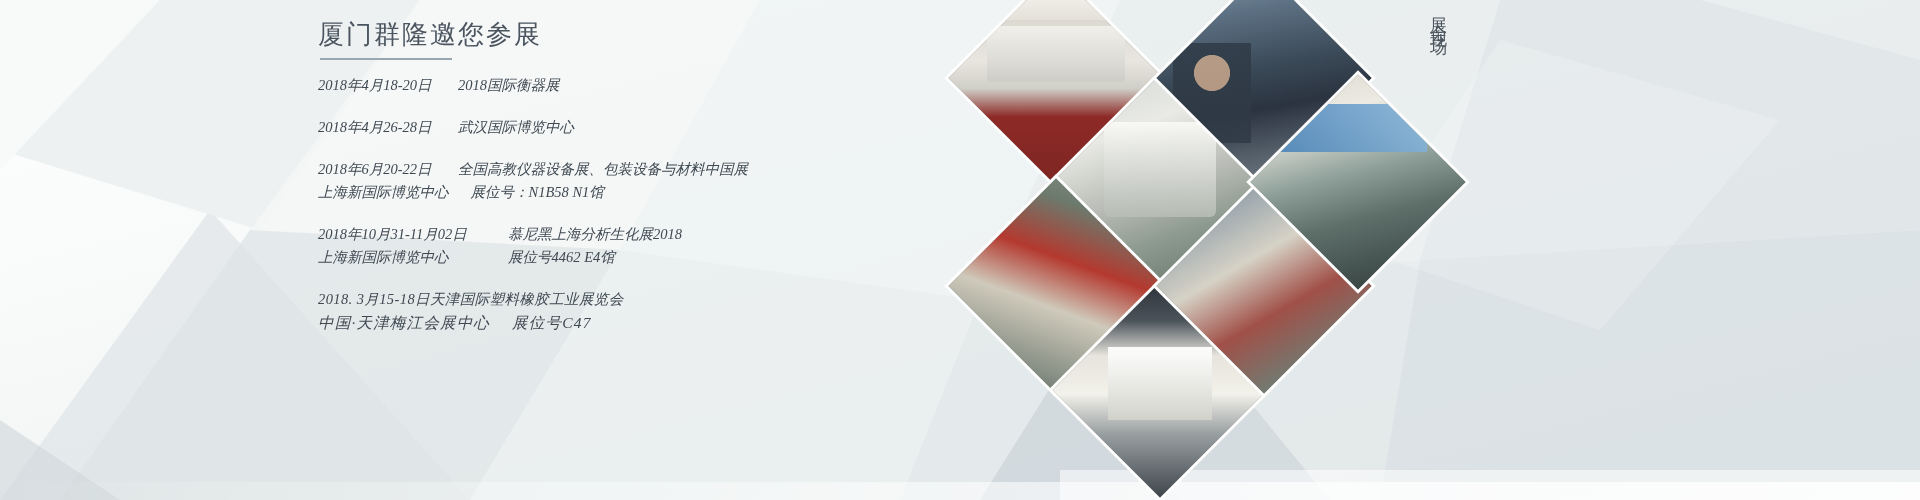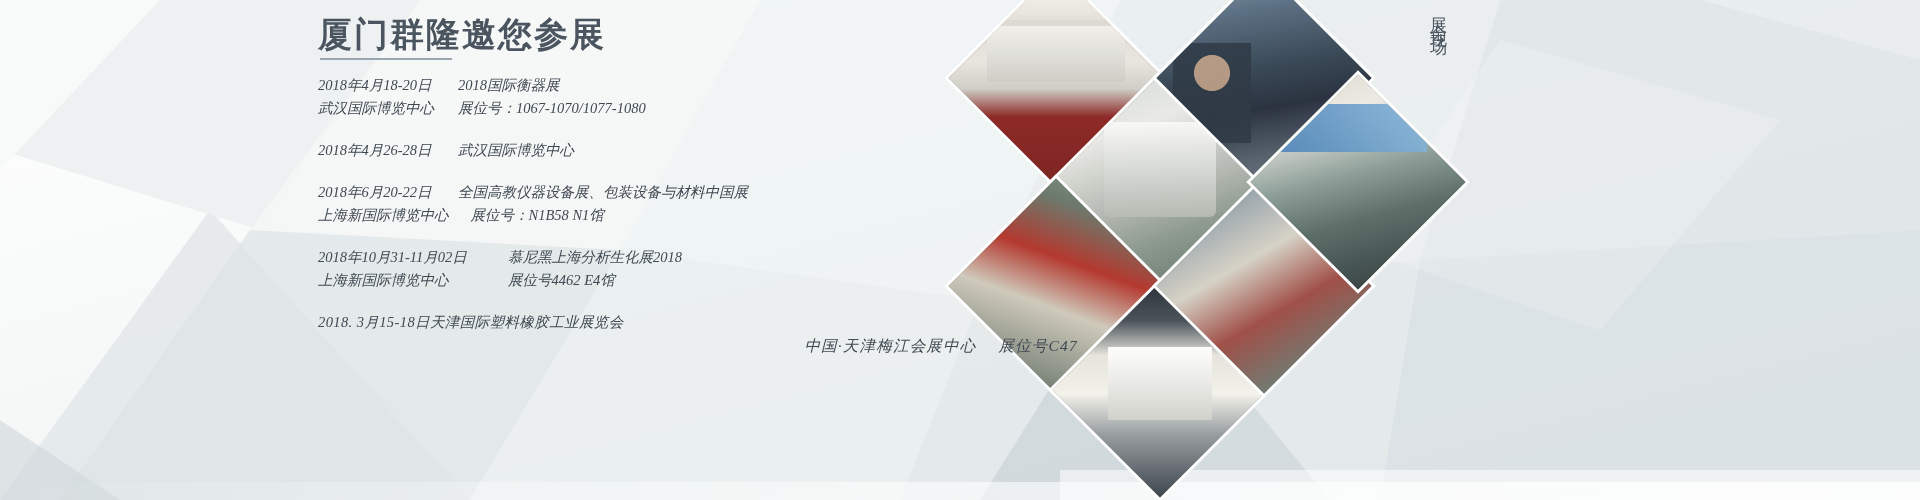--- a/index.html
+++ b/index.html
@@ -14,39 +14,39 @@
       linear-gradient(115deg,#ffffff 0%,#f4f6f6 30%,#eef1f1 55%,#e7ebec 75%,#dfe5e7 100%);
   }
   
   .facets{position:absolute;inset:0;width:100%;height:100%;}
   
   .content{
     position:absolute;left:318px;top:18px;width:760px;height:470px;
     z-index:5;
   }
   .headline{
-    font-size:34px;color:#4a5560;letter-spacing:2px;
-    font-family:"Liberation Serif","DejaVu Serif",serif;
-    margin:0 0 6px 0;line-height:34px;font-weight:700;
+    font-size:26px;color:#4a5560;letter-spacing:2px;
+    font-family:"Liberation Serif","DejaVu Serif",serif;
+    margin:0 0 6px 0;line-height:34px;font-weight:400;
   }
   .rule{
     width:132px;height:2px;background:#9aa7b0;margin:4px 0 14px 2px;
   }
   .ev{margin-bottom:19px;}
   .ev .line{
     font-size:14.5px;color:#3f4952;line-height:23px;
     white-space:nowrap;
     font-family:"Liberation Serif","DejaVu Serif",serif;
     font-style:italic;
   }
   .ev .line .date{display:inline-block;min-width:118px;}
   .ev .line .gap{display:inline-block;width:22px;}
   .ev .line .venue{display:inline-block;min-width:118px;}
   .ev.last .line{letter-spacing:0.4px;}
-  .ev.last .line.l2{font-size:15.5px;letter-spacing:1.2px;text-align:right;}
+  .ev.last .line.l2{font-size:15.5px;letter-spacing:1.2px;}
 
   
   .gallery{
     position:absolute;right:548px;top:-6px;width:380px;height:510px;z-index:4;
   }
   .dia{
     position:absolute;width:152px;height:152px;
     transform:rotate(45deg);overflow:hidden;
     box-shadow:0 0 0 3px #ffffff;
     background:#6b6f6a;
@@ -139,23 +139,20 @@
 
   <div class="content">
 
     <h1 class="headline">厦门群隆邀您参展</h1>
     <div class="rule"></div>
 
     <div class="ev">
       <div class="line">
         <span class="date">2018年4月18-20日</span><span class="gap"></span><span>2018国际衡器展</span>
       </div>
-      <div class="line">
-        <span class="venue">武汉国际博览中心</span><span class="gap"></span><span>展位号：1067-1070/1077-1080</span>
-      </div>
     </div>
 
 
     <div class="ev">
       <div class="line">
         <span class="date">2018年4月26-28日</span><span class="gap"></span><span>武汉国际博览中心</span>
       </div>
     </div>
 
     <div class="ev">

